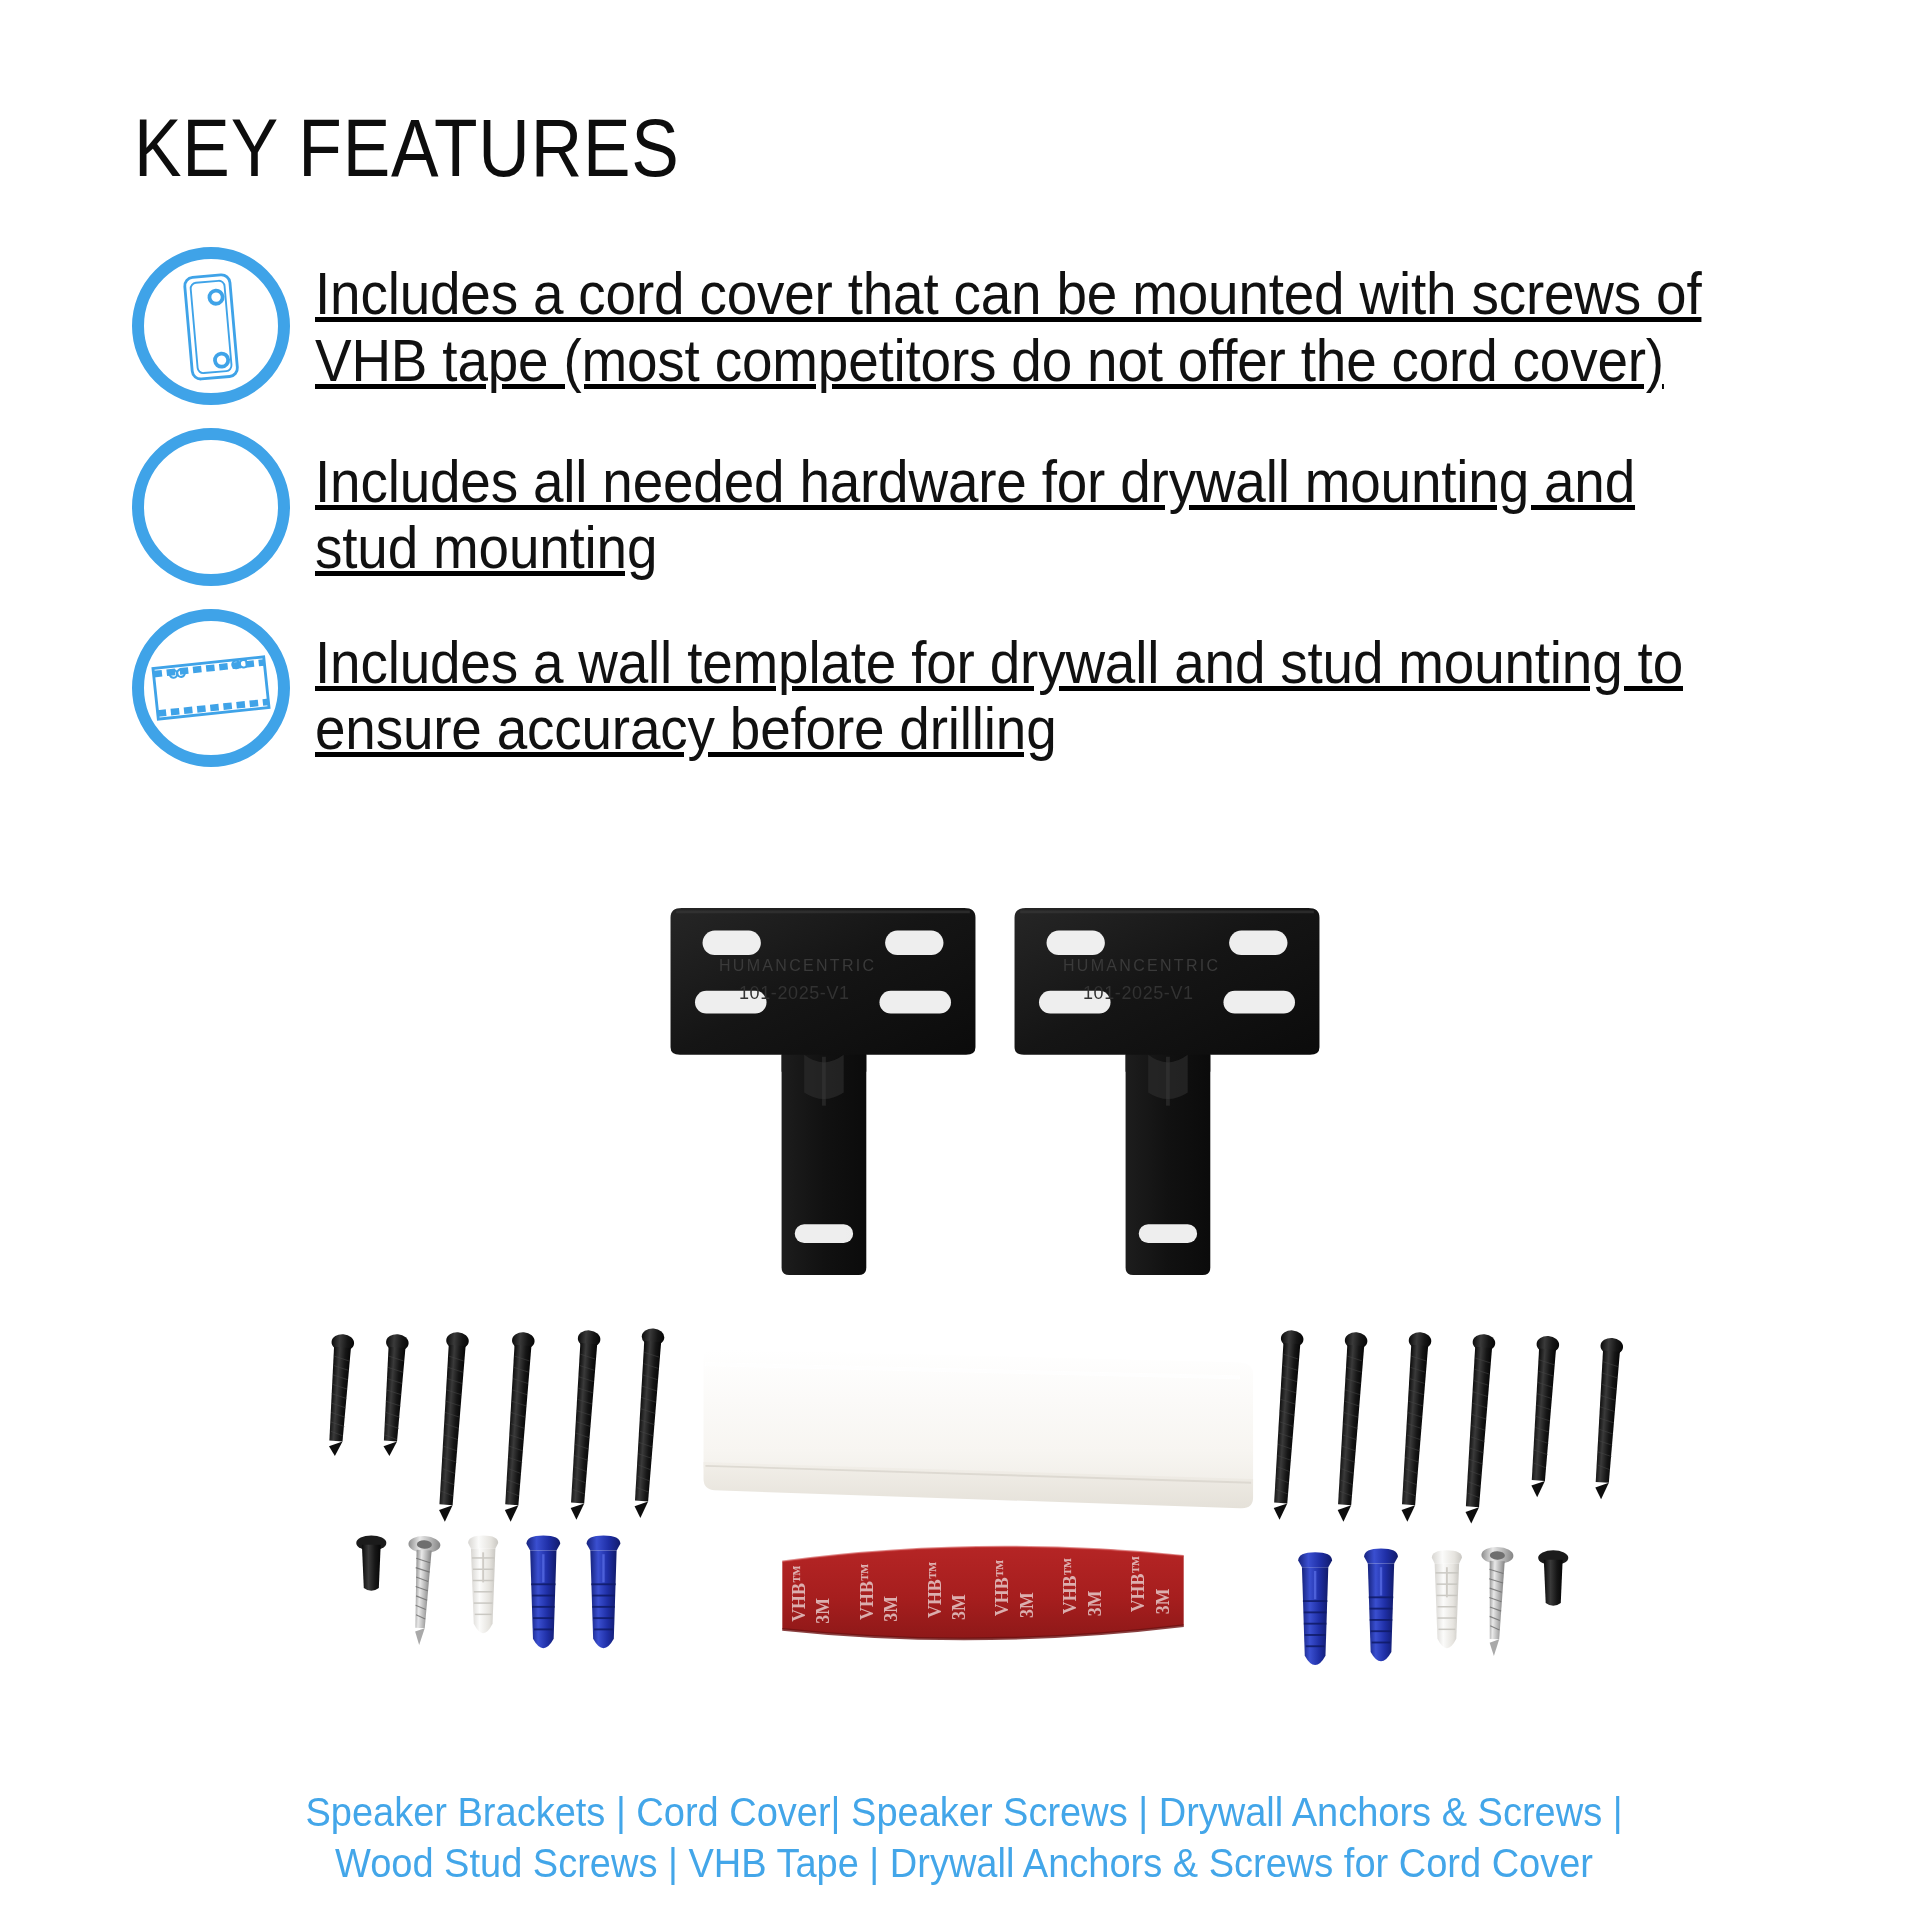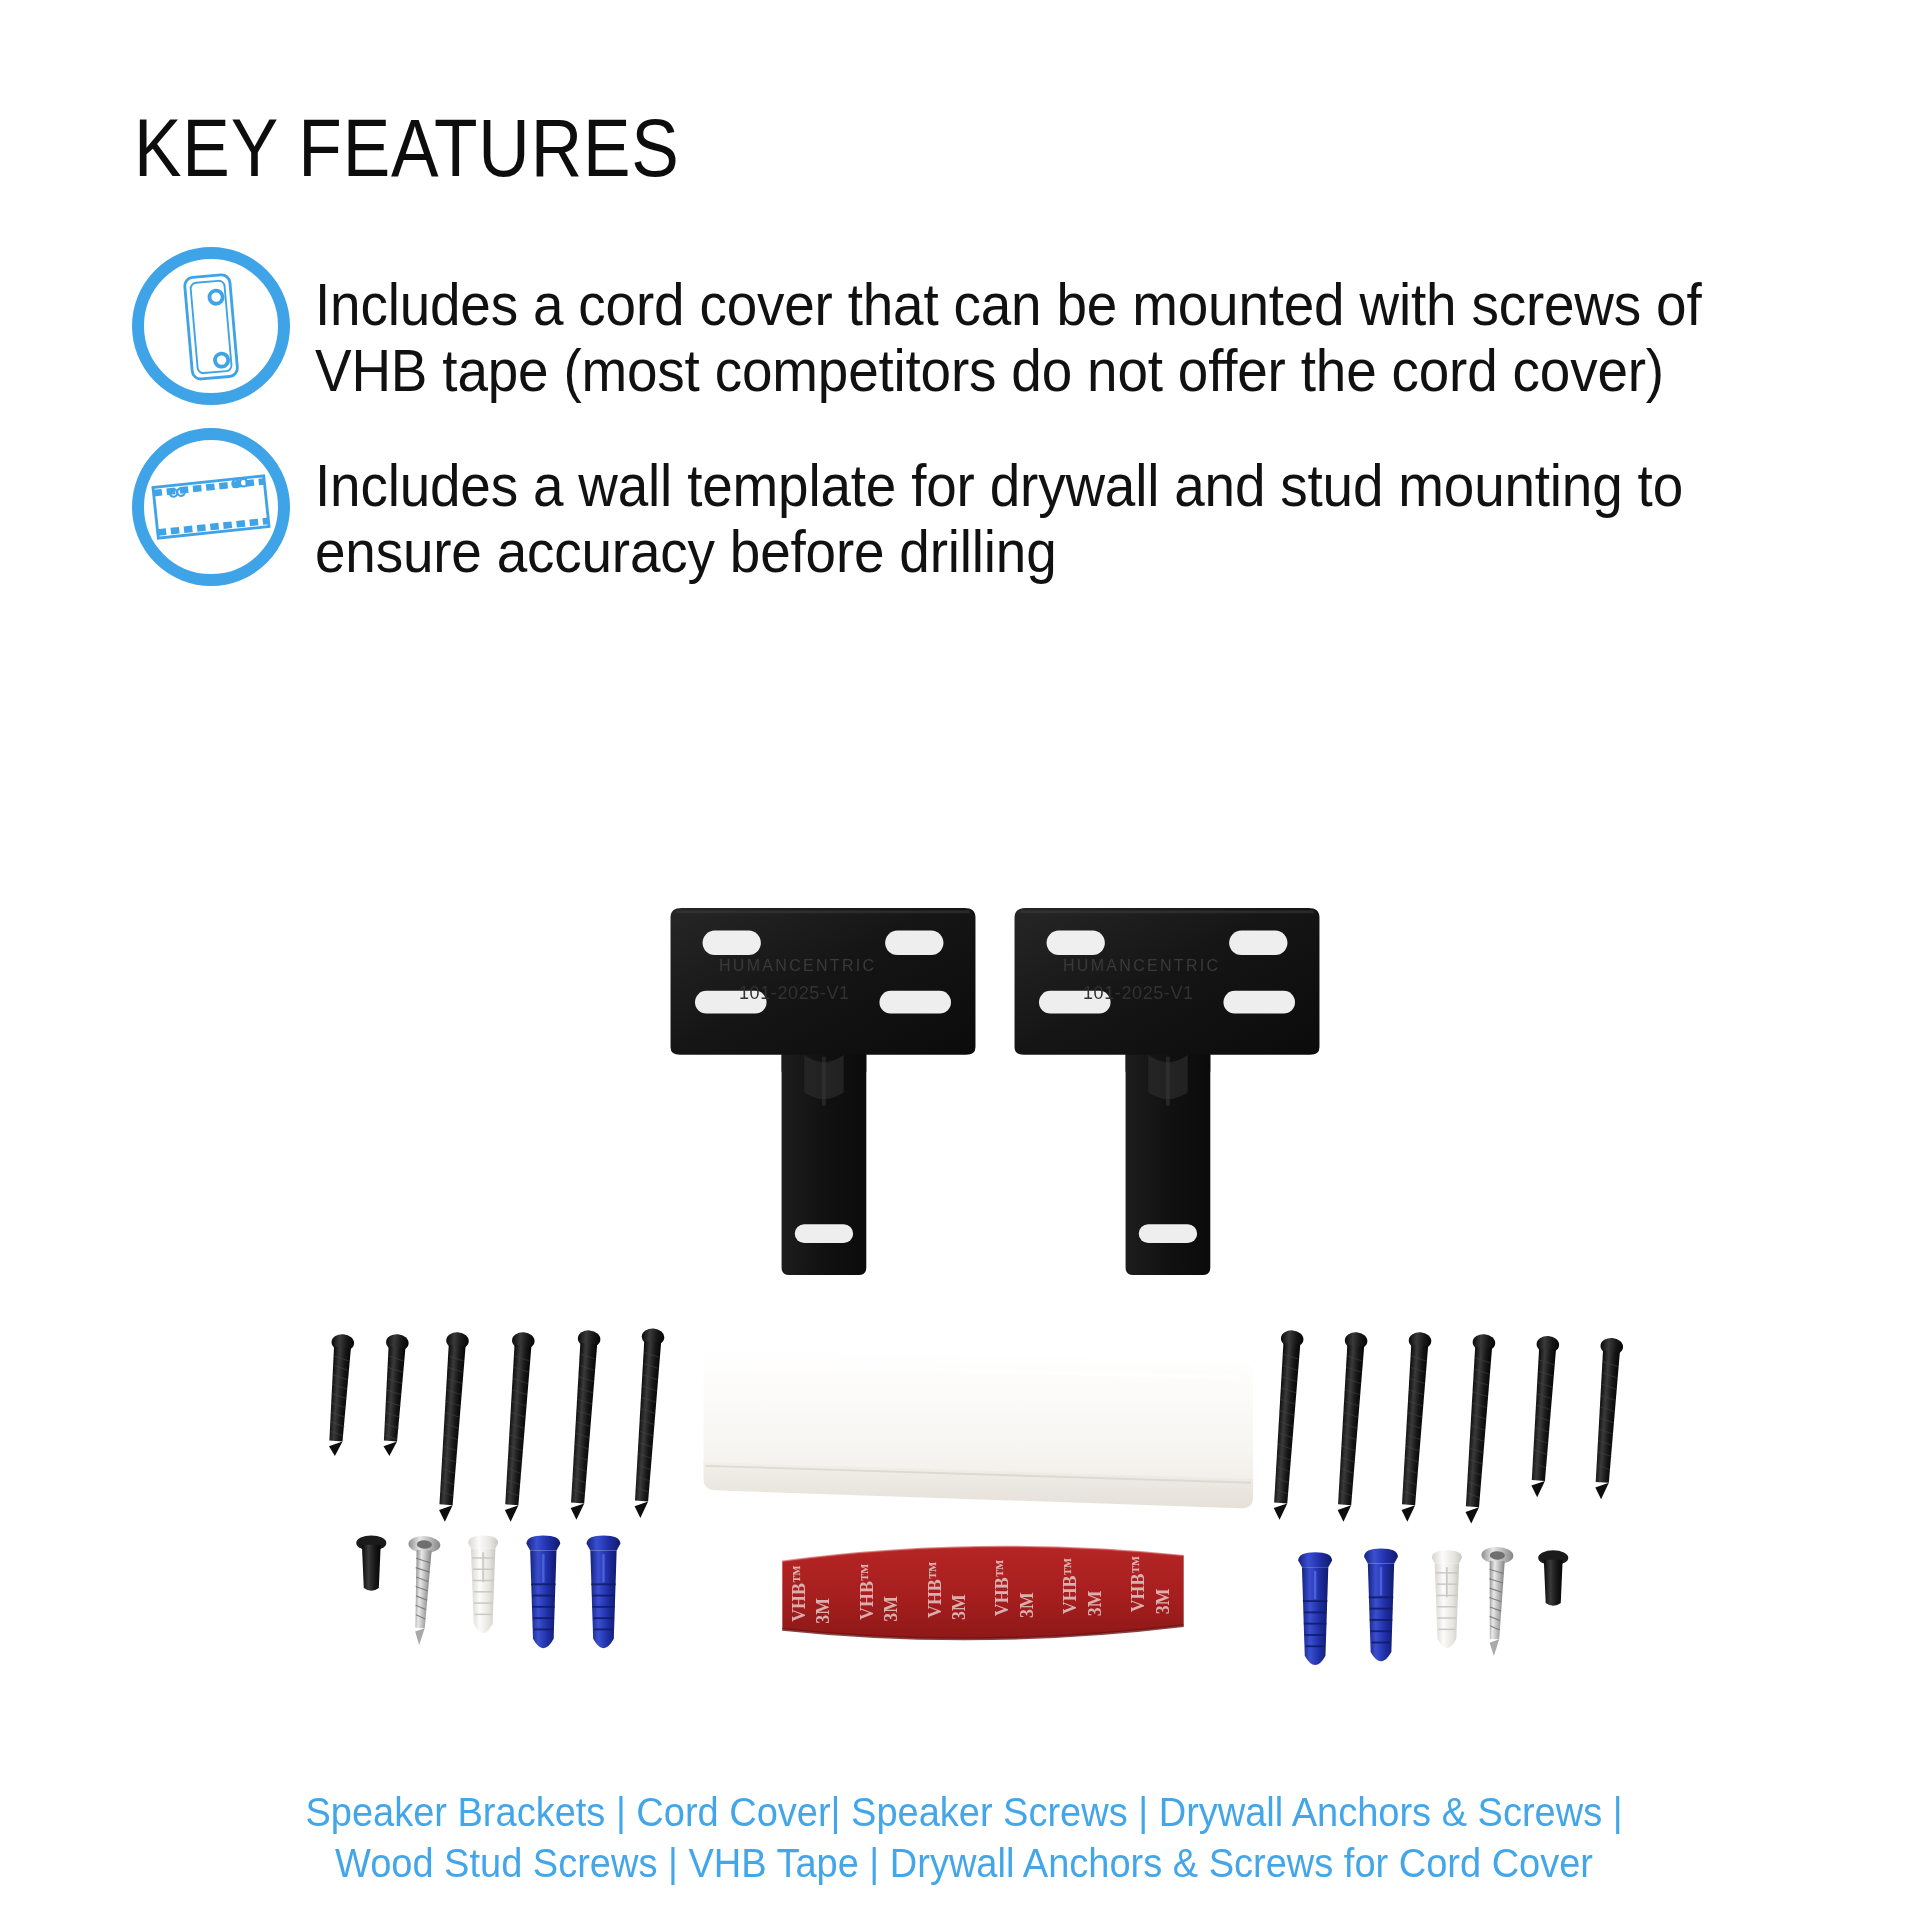--- a/index.html
+++ b/index.html
@@ -26,22 +26,23 @@
   }
 
   
   .features {
     position: absolute;
     left: 132px; top: 247px;
     width: 1686px;
   }
   .feature-row {
     display: flex;
-    align-items: flex-end;
+    align-items: center;
     margin-bottom: 21px;
+    text-decoration: underline;
   }
   .feature-icon {
     flex: 0 0 auto;
     width: 158px; height: 158px;
     border-radius: 50%;
     border: 12.2px solid #3FA3E8;
     position: relative;
     margin-right: 24.5px;
     background: #fff;
   }
@@ -122,20 +123,24 @@
             <rect x="47" y="18" width="48" height="108" rx="9" ry="9" fill="none" stroke="#3FA3E8" stroke-width="3"></rect>
             <rect x="53" y="24" width="36" height="96" rx="6" ry="6" fill="none" stroke="#3FA3E8" stroke-width="2"></rect>
             <circle cx="79" cy="41" r="7" fill="none" stroke="#3FA3E8" stroke-width="4"></circle>
             <circle cx="79" cy="108" r="7" fill="none" stroke="#3FA3E8" stroke-width="4"></circle>
           </g>
         </svg>
       </div>
       <div class="feature-text">Includes a cord cover that can be mounted with screws of VHB tape (most competitors do not offer the cord cover)</div>
     </div>
 
+    <div class="feature-row row-2">
+      <div class="feature-icon"></div>
+      <div class="feature-text">Includes all needed hardware for drywall mounting and stud mounting</div>
+    </div>
 
     <div class="feature-row row-3">
       <div class="feature-icon">
         <svg width="134" height="134" viewBox="0 0 142 142" aria-hidden="true">
           <g transform="rotate(-6 71 71)">
             <rect x="12" y="44" width="118" height="54" fill="none" stroke="#3FA3E8" stroke-width="3"></rect>
             <line x1="12" y1="50" x2="130" y2="50" stroke="#3FA3E8" stroke-width="7" stroke-dasharray="9 5"></line>
             <line x1="12" y1="92" x2="130" y2="92" stroke="#3FA3E8" stroke-width="7" stroke-dasharray="9 5"></line>
             <circle cx="33" cy="52" r="4" fill="none" stroke="#3FA3E8" stroke-width="2.2"></circle>
             <circle cx="41" cy="52" r="4" fill="none" stroke="#3FA3E8" stroke-width="2.2"></circle>

